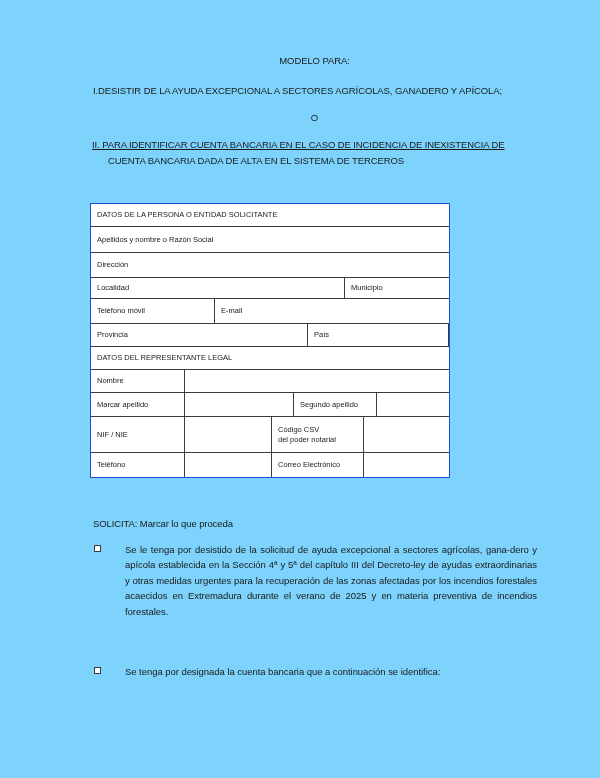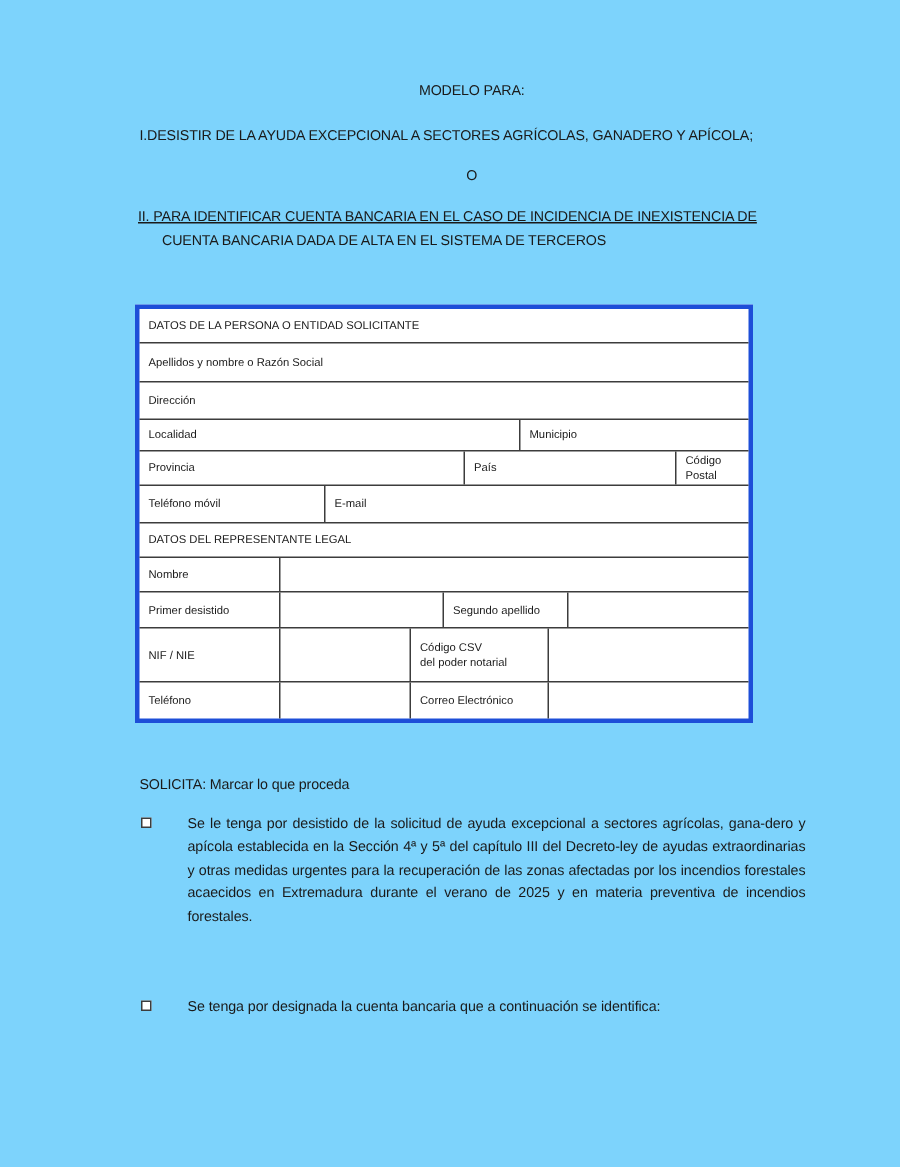--- a/index.html
+++ b/index.html
@@ -10,22 +10,22 @@
   
   .hline { position:absolute; font-size:9.5px; letter-spacing:-0.1px; line-height:12px; white-space:nowrap; }
   .hcenter { left:93px; width:443px; text-align:center; }
   .doc-title   { top:55px; }
   .doc-item1   { top:85px; left:93px; }
   .doc-sep     { top:112px; }
   .doc-item2a  { top:139px; left:92px;text-decoration:underline; }
   .doc-item2b  { top:155px; left:108px; }
 
   
-  .tbl { position:absolute; left:90px; top:203px; width:412px;
-         border:3px solid #1d4ed8; box-sizing:border-box; background:#fff; }
+  .tbl { position:absolute; left:90px; top:203px; width:360px;
+         border:1px solid #1d4ed8; box-sizing:border-box; background:#fff; }
   .tr  { display:flex; box-sizing:border-box; border-top:1px solid #3c3c3c; }
   .tr:first-child { border-top:none; }
   .td  { box-sizing:border-box; border-left:1px solid #3c3c3c; display:flex;
          align-items:center; padding-left:6px; overflow:hidden; position:relative; }
   .td:first-child { border-left:none; }
   .td .lbl { font-size:7.5px; line-height:10px; letter-spacing:0; color:#1a1a1a; }
   .grow { flex:1 1 auto; }
   .fix  { flex:0 0 auto; }
   .csv .lbl { display:block; }
 
@@ -78,57 +78,57 @@
 
     <div class="tr" style="height:21px">
       <div class="td fix" style="width:253px">
         <span class="lbl">Localidad</span>
       </div>
       <div class="td grow">
         <span class="lbl">Municipio</span>
       </div>
     </div>
 
+    <div class="tr" style="height:25px">
+      <div class="td fix" style="width:123px">
+        <span class="lbl">Teléfono móvil</span>
+      </div>
+      <div class="td grow">
+        <span class="lbl">E-mail</span>
+      </div>
+    </div>
+
     <div class="tr" style="height:23px">
       <div class="td fix" style="width:216px">
         <span class="lbl">Provincia</span>
       </div>
       <div class="td fix" style="width:141px">
         <span class="lbl">País</span>
       </div>
       <div class="td grow">
         <span class="lbl">Código Postal</span>
-      </div>
-    </div>
-
-    <div class="tr" style="height:25px">
-      <div class="td fix" style="width:123px">
-        <span class="lbl">Teléfono móvil</span>
-      </div>
-      <div class="td grow">
-        <span class="lbl">E-mail</span>
       </div>
     </div>
 
     <div class="tr" style="height:23px">
       <div class="td grow">
         <span class="lbl">DATOS DEL REPRESENTANTE LEGAL</span>
       </div>
     </div>
 
     <div class="tr" style="height:23px">
       <div class="td fix" style="width:93px">
         <span class="lbl">Nombre</span>
       </div>
       <div class="td grow"></div>
     </div>
 
     <div class="tr" style="height:24px">
       <div class="td fix" style="width:93px">
-        <span class="lbl">Primer desistido</span>
+        <span class="lbl">Marcar apellido</span>
       </div>
       <div class="td fix" style="width:109px"></div>
       <div class="td fix" style="width:83px">
         <span class="lbl">Segundo apellido</span>
       </div>
       <div class="td grow"></div>
     </div>
 
     <div class="tr" style="height:36px">
       <div class="td fix" style="width:93px">

